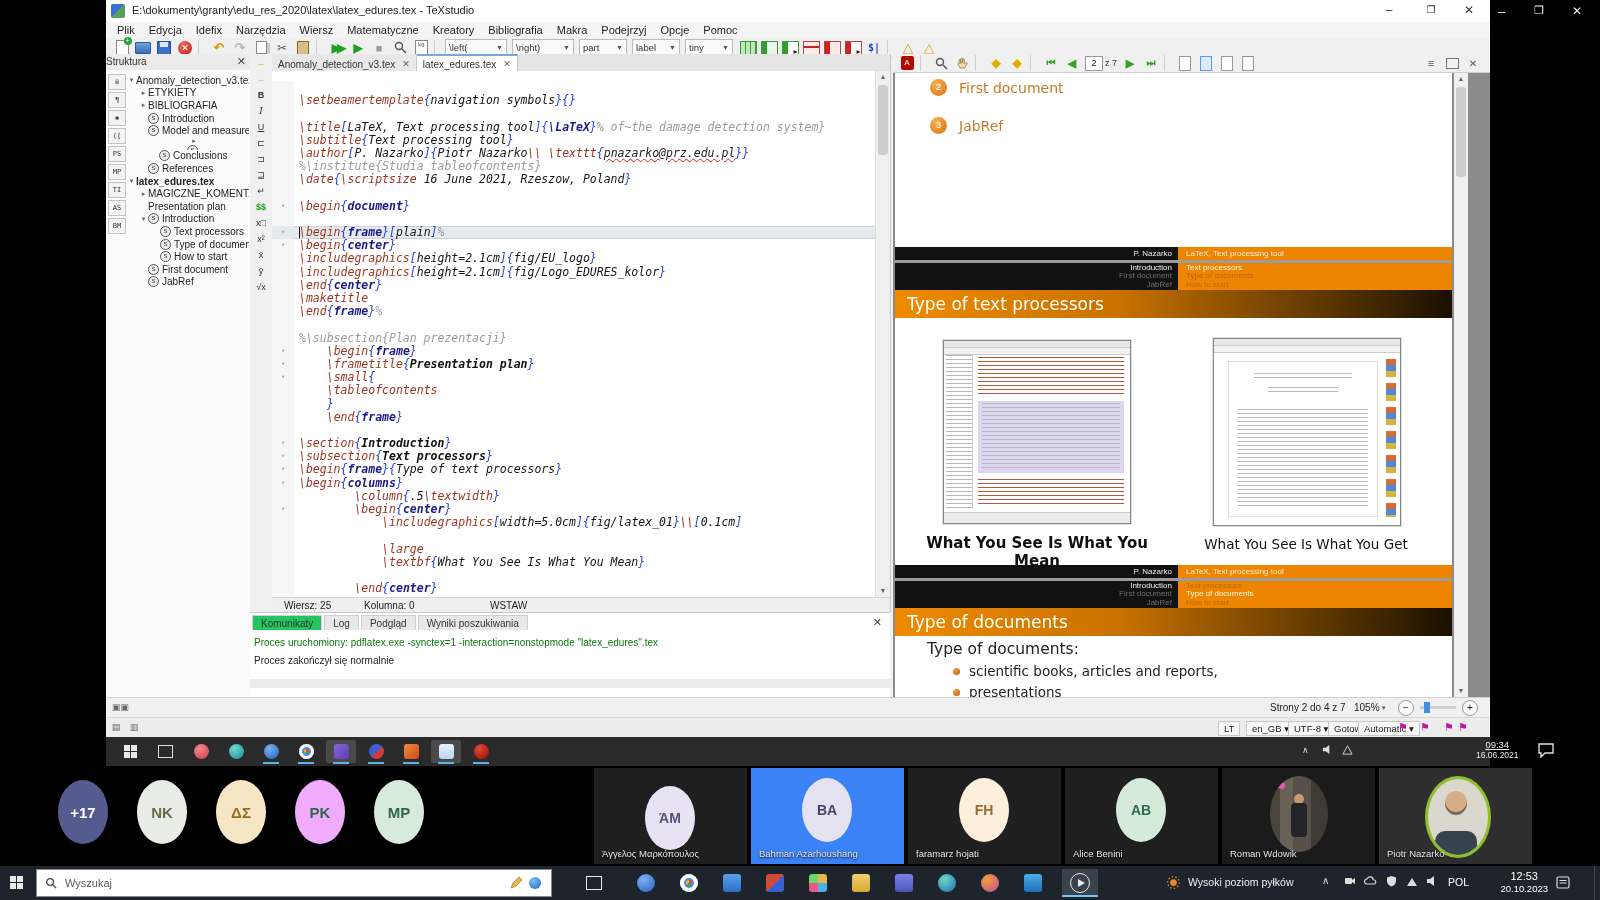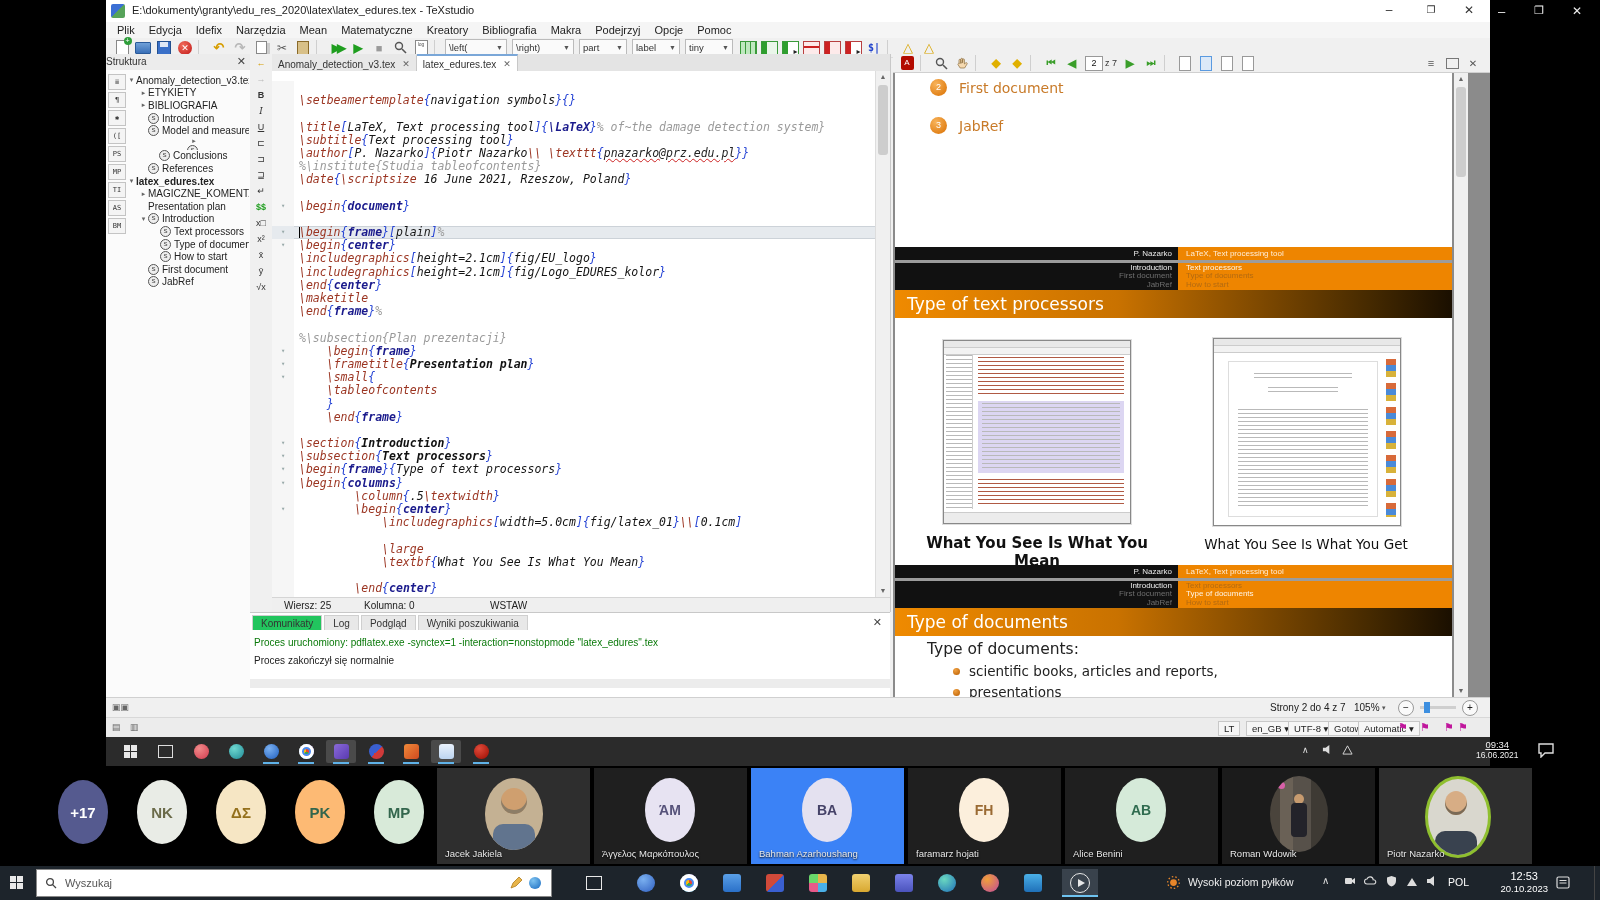--- a/index.html
+++ b/index.html
@@ -149,21 +149,21 @@
       <div id="title-text" class="abs">E:\dokumenty\granty\edu_res_2020\latex\latex_edures.tex - TeXstudio</div>
       <div class="winbtn abs" style="left:1268px;">–</div>
       <div class="winbtn abs" style="left:1310px;font-size:10px;">❐</div>
       <div class="winbtn abs" style="left:1348px;">✕</div>
     </div>
     <div id="menubar" class="abs">
         <span class="menu-item">Plik</span>
         <span class="menu-item">Edycja</span>
         <span class="menu-item">Idefix</span>
         <span class="menu-item">Narzędzia</span>
-        <span class="menu-item">Mean</span>
+        <span class="menu-item">Wiersz</span>
         <span class="menu-item">Matematyczne</span>
         <span class="menu-item">Kreatory</span>
         <span class="menu-item">Bibliografia</span>
         <span class="menu-item">Makra</span>
         <span class="menu-item">Podejrzyj</span>
         <span class="menu-item">Opcje</span>
         <span class="menu-item">Pomoc</span>
       </div>
     <div id="toolbar" class="abs">
         <span class="tbi">
@@ -702,31 +702,24 @@
   <span class="abs" style="left:1537px;top:742px;">
       <svg width="18" height="16" viewBox="0 0 18 16">
         <path d="M2 2h14v9H8l-4 4v-4H2z" fill="none" stroke="#ddd" stroke-width="1.4"></path>
       </svg>
     </span>
 
   <div id="callstrip" class="abs">
       <div class="av" style="left: 58px; top: 14px; width: 50px; height: 64px; background: rgb(85, 90, 143); color: rgb(255, 255, 255);">+17</div>
       <div class="av" style="left: 137px; top: 14px; width: 50px; height: 64px; background: rgb(233, 236, 230); color: rgb(107, 107, 74);">NK</div>
       <div class="av" style="left: 216px; top: 14px; width: 50px; height: 64px; background: rgb(246, 230, 196); color: rgb(148, 112, 28);">ΔΣ</div>
-      <div class="av" style="left: 295px; top: 14px; width: 50px; height: 64px; background: #fdba74; color: rgb(51, 102, 77);">PK</div>
+      <div class="av" style="left: 295px; top: 14px; width: 50px; height: 64px; background: #f0abfc; color: rgb(51, 102, 77);">PK</div>
       <div class="av" style="left: 374px; top: 14px; width: 50px; height: 64px; background: rgb(216, 234, 217); color: rgb(51, 102, 77);">MP</div>
-      <div class="vtile" style="left: 437px; background: rgb(46, 46, 46);">
-        <div class="p-ellipse" style="left: 48px; top: 10px; width: 58px; height: 72px; background: rgb(196, 177, 147);">
-          <div style="position:absolute;left:16px;top:10px;width:26px;height:26px;border-radius:50%;background:#cf9f6f;box-shadow:0 -4px 0 #8d7d66 inset"></div>
-          <div style="position:absolute;left:8px;bottom:0;width:42px;height:26px;border-radius:10px 10px 0 0;background:#61748e"></div>
-        </div>
-        <div class="vname">Jacek Jakiela</div>
-      </div>
       <div class="vtile" style="left: 594px; background: rgb(31, 31, 31);">
-        <div class="av" style="left: 51px; top: 10px; width: 50px; height: 64px; background: rgb(231, 227, 242); color: rgb(86, 82, 122); font-size: 14px;">ΆΜ</div>
+        <div class="av" style="left: 51px; top: 18px; width: 50px; height: 64px; background: rgb(231, 227, 242); color: rgb(86, 82, 122); font-size: 14px;">ΆΜ</div>
         <div class="vname">Άγγελος Μαρκόπουλος</div>
       </div>
       <div class="vtile" style="left: 751px; background: #3b82f6;">
         <div class="av" style="left: 51px; top: 10px; width: 50px; height: 64px; background: rgb(228, 225, 240); color: rgb(69, 66, 104); font-size: 14px;">BA</div>
         <div class="vname">Bahman Azarhoushang</div>
       </div>
       <div class="vtile" style="left: 908px; background: rgb(31, 31, 31);">
         <div class="av" style="left: 51px; top: 10px; width: 50px; height: 64px; background: rgb(252, 239, 220); color: rgb(154, 106, 51); font-size: 14px;">FH</div>
         <div class="vname">faramarz hojati</div>
       </div>

